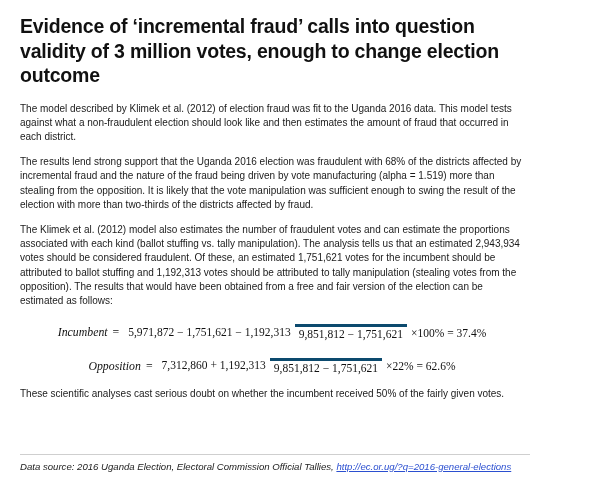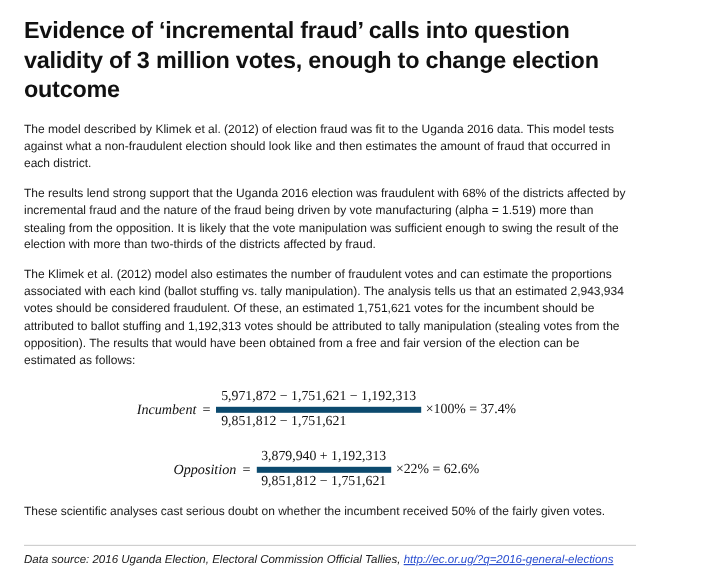--- a/index.html
+++ b/index.html
@@ -57,31 +57,32 @@
     font-size: 11.8px;
     white-space: nowrap;
   }
   .eq-eq {
     margin: 0 5px 0 5px;
     font-family: "Liberation Serif", serif;
     font-size: 11.8px;
   }
   .frac {
     display: inline-flex;
-    flex-direction: column;
+    flex-direction: row;
+    align-items: center;
     vertical-align: middle;
     line-height: 1.18;
   }
   .frac .num {
     padding: 0 4px 1px 4px;
     white-space: nowrap;
   }
   .frac .den {
     padding: 1px 4px 0 4px;
-    border-top: 5px solid #0c4a6e;
+    border-top: 3px solid #0c4a6e;
     white-space: nowrap;
   }
   .eq-tail {
     margin-left: 4px;
     white-space: nowrap;
   }
   .footer {
     position: absolute;
     left: 20px;
     right: 14px;
@@ -123,21 +124,21 @@
         <span class="num">5,971,872 − 1,751,621 − 1,192,313</span>
         <span class="den">9,851,812 − 1,751,621</span>
       </span>
       <span class="eq-tail">×100% = 37.4%</span>
     </div>
 
     <div class="eq-row second">
       <span class="eq-label">Opposition</span>
       <span class="eq-eq">=</span>
       <span class="frac">
-        <span class="num">3,879,940 + 1,192,313</span>
+        <span class="num">7,312,860 + 1,192,313</span>
         <span class="den">9,851,812 − 1,751,621</span>
       </span>
       <span class="eq-tail">×22% = 62.6%</span>
     </div>
 
   </div>
 
   <p class="para">These scientific analyses cast serious doubt on whether the incumbent received 50% of the fairly given votes.</p>
 
   <div class="footer">

